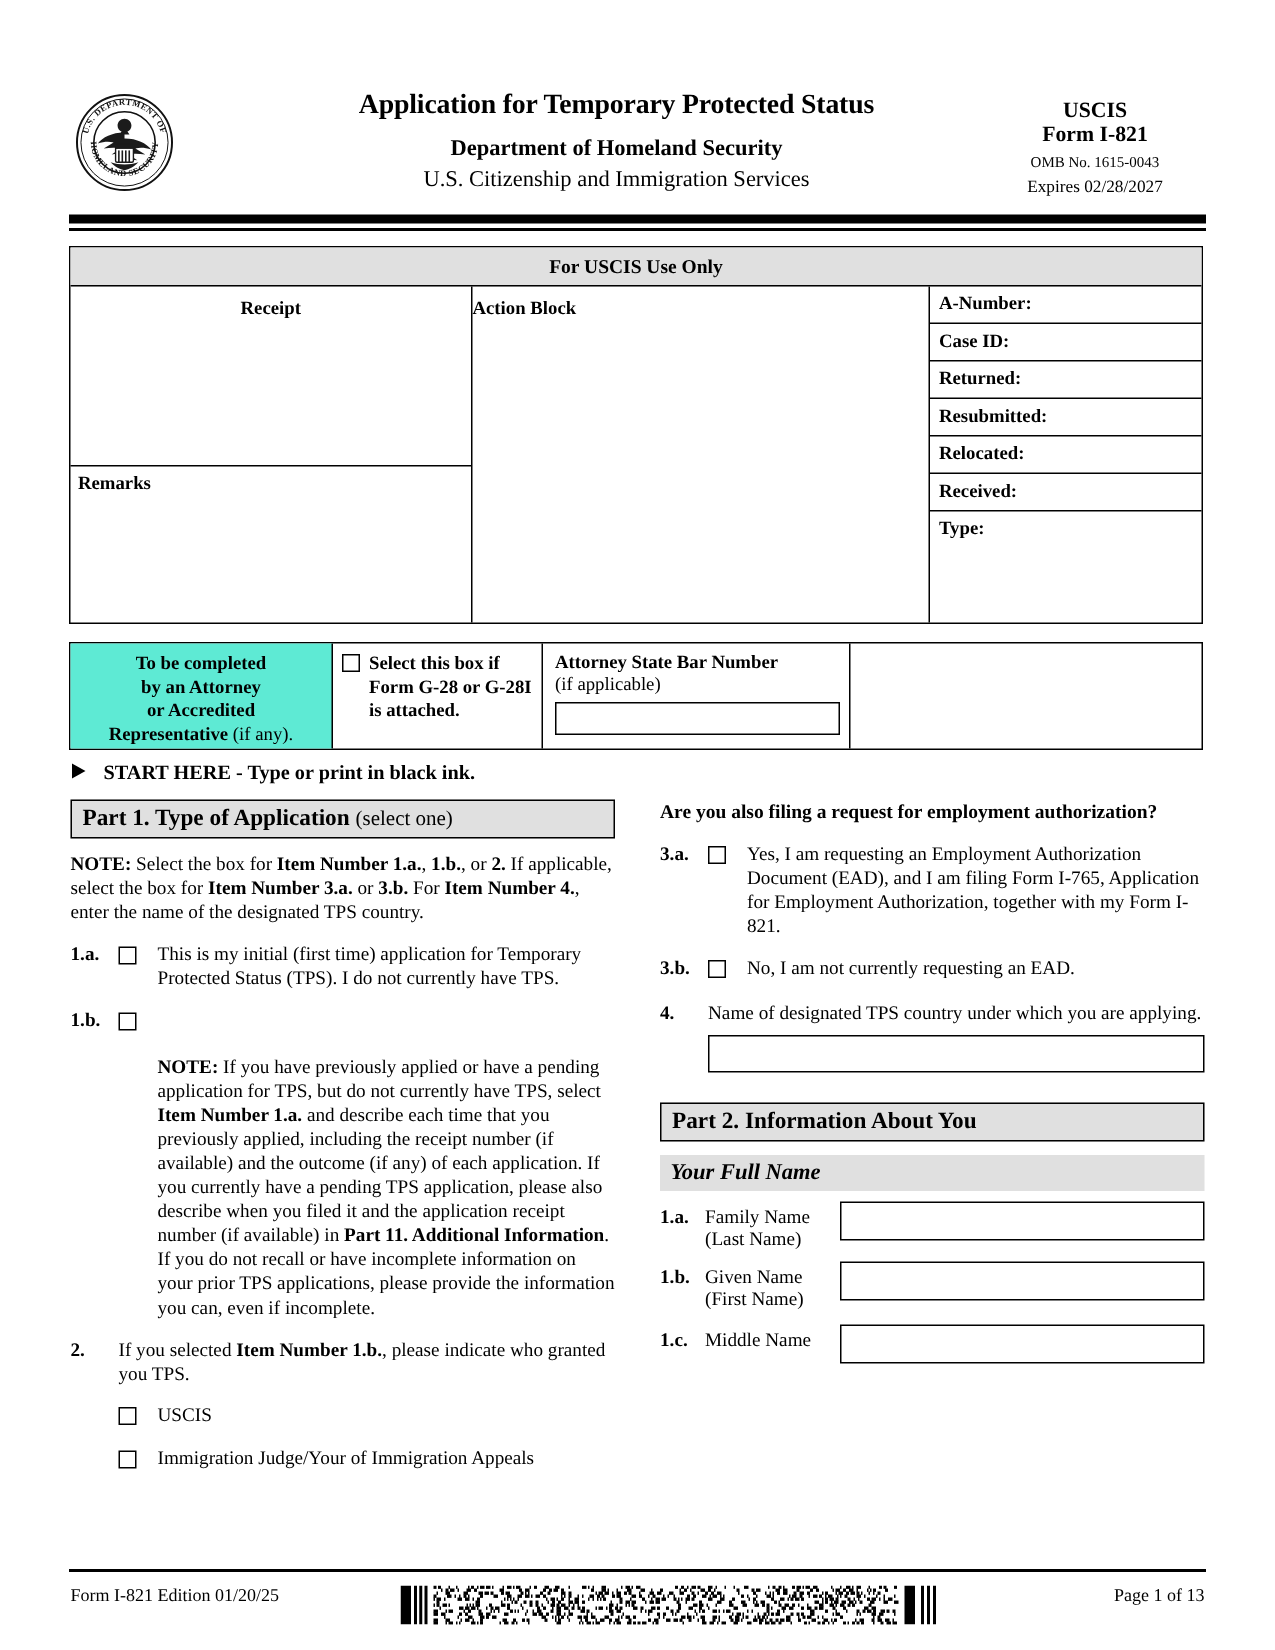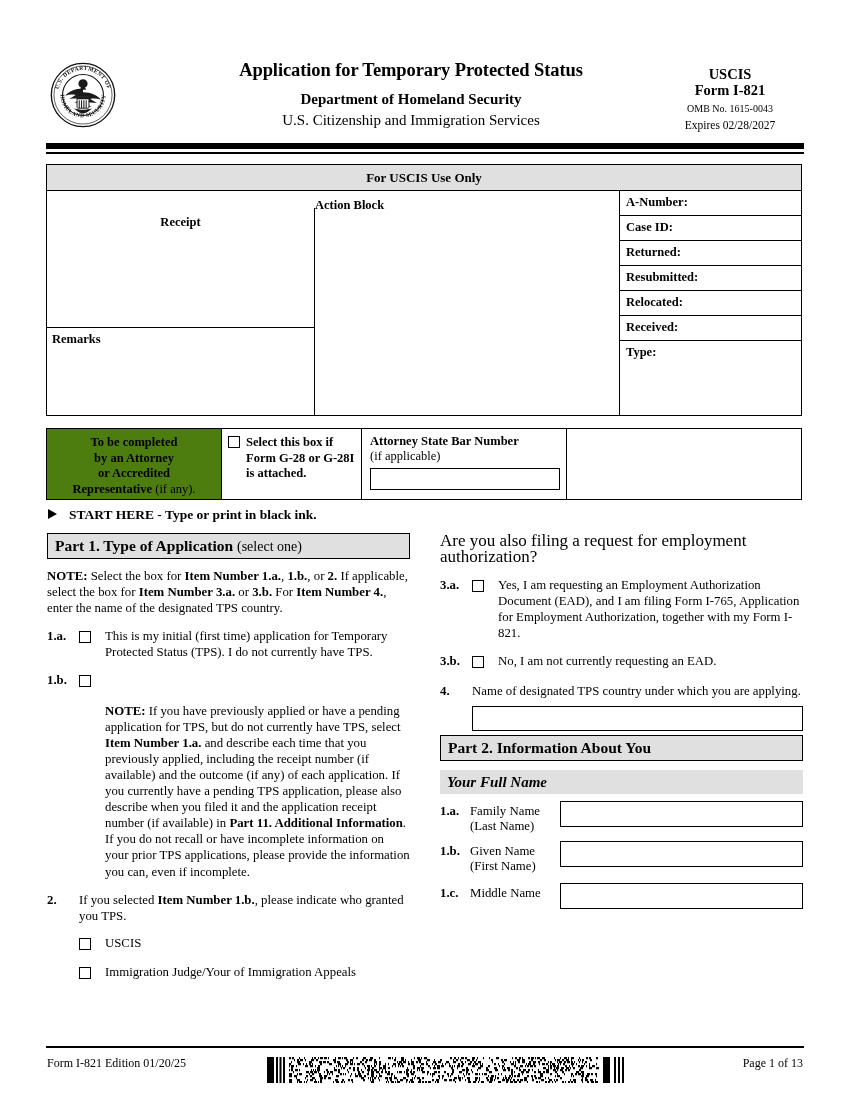--- a/index.html
+++ b/index.html
@@ -103,21 +103,20 @@
   .uscis-body {
     display: flex;
     height: 224px;
   }
   .col-receipt {
     width: 268px;
     border-right: 1.3px solid #000;
     box-sizing: border-box;
     display: flex;
     flex-direction: column;
-    margin-top: 17px;
   }
   .receipt-top {
     height: 120px;
     border-bottom: 1.3px solid #000;
     box-sizing: border-box;
     text-align: center;
     padding-top: 7px;
     font-size: 12.5px;
     font-weight: bold;
   }
@@ -153,21 +152,21 @@
   .atty {
     position: absolute;
     left: 46px; top: 428px;
     width: 756px; height: 72px;
     border: 1.3px solid #000;
     box-sizing: border-box;
     display: flex;
   }
   .atty-1 {
     width: 175px;
-    background: #4d7c0f;
+    background: #5eead4;
     border-right: 1.3px solid #000;
     box-sizing: border-box;
     text-align: center;
     font-size: 12.5px;
     font-weight: bold;
     line-height: 15.5px;
     padding-top: 6px;
   }
   .atty-1 .lite { font-weight: normal; }
   .atty-2 {
@@ -315,22 +314,22 @@
   .suboption {
     display: flex;
     margin-top: 11px;
     margin-left: 32px;
     font-size: 12.8px;
     line-height: 16.1px;
   }
   .suboption .qcb { width: 26px; flex: 0 0 26px; padding-top: 2px; }
 
   .rq {
-    font-size: 17px;
-    font-weight: normal;
+    font-size: 13px;
+    font-weight: bold;
     line-height: 16px;
   }
 
   .bigfield {
     border: 1.4px solid #000;
     background: #fff;
     height: 25px;
     box-sizing: border-box;
     margin-top: 6px;
     margin-left: 32px;
@@ -527,21 +526,21 @@
       <div class="qcb"><span class="checkbox"></span></div>
       <div class="qtext">No, I am not currently requesting an EAD.</div>
     </div>
 
     <div class="qrow">
       <div class="qnum">4.</div>
       <div class="qtext">Name of designated TPS country under which you are applying.</div>
     </div>
     <div class="bigfield"></div>
 
-    <div class="part-head" style="margin-top:4px;">
+    <div class="part-head" style="margin-top:20px;">
       <span>Part 2.  Information About You</span>
     </div>
 
     <div class="subhead" style="margin-top:9px;">Your Full Name</div>
 
     <div class="namerow">
       <div class="nnum">1.a.</div>
       <div class="nlabel">
         <div>Family Name</div>
         <div>(Last Name)</div>

